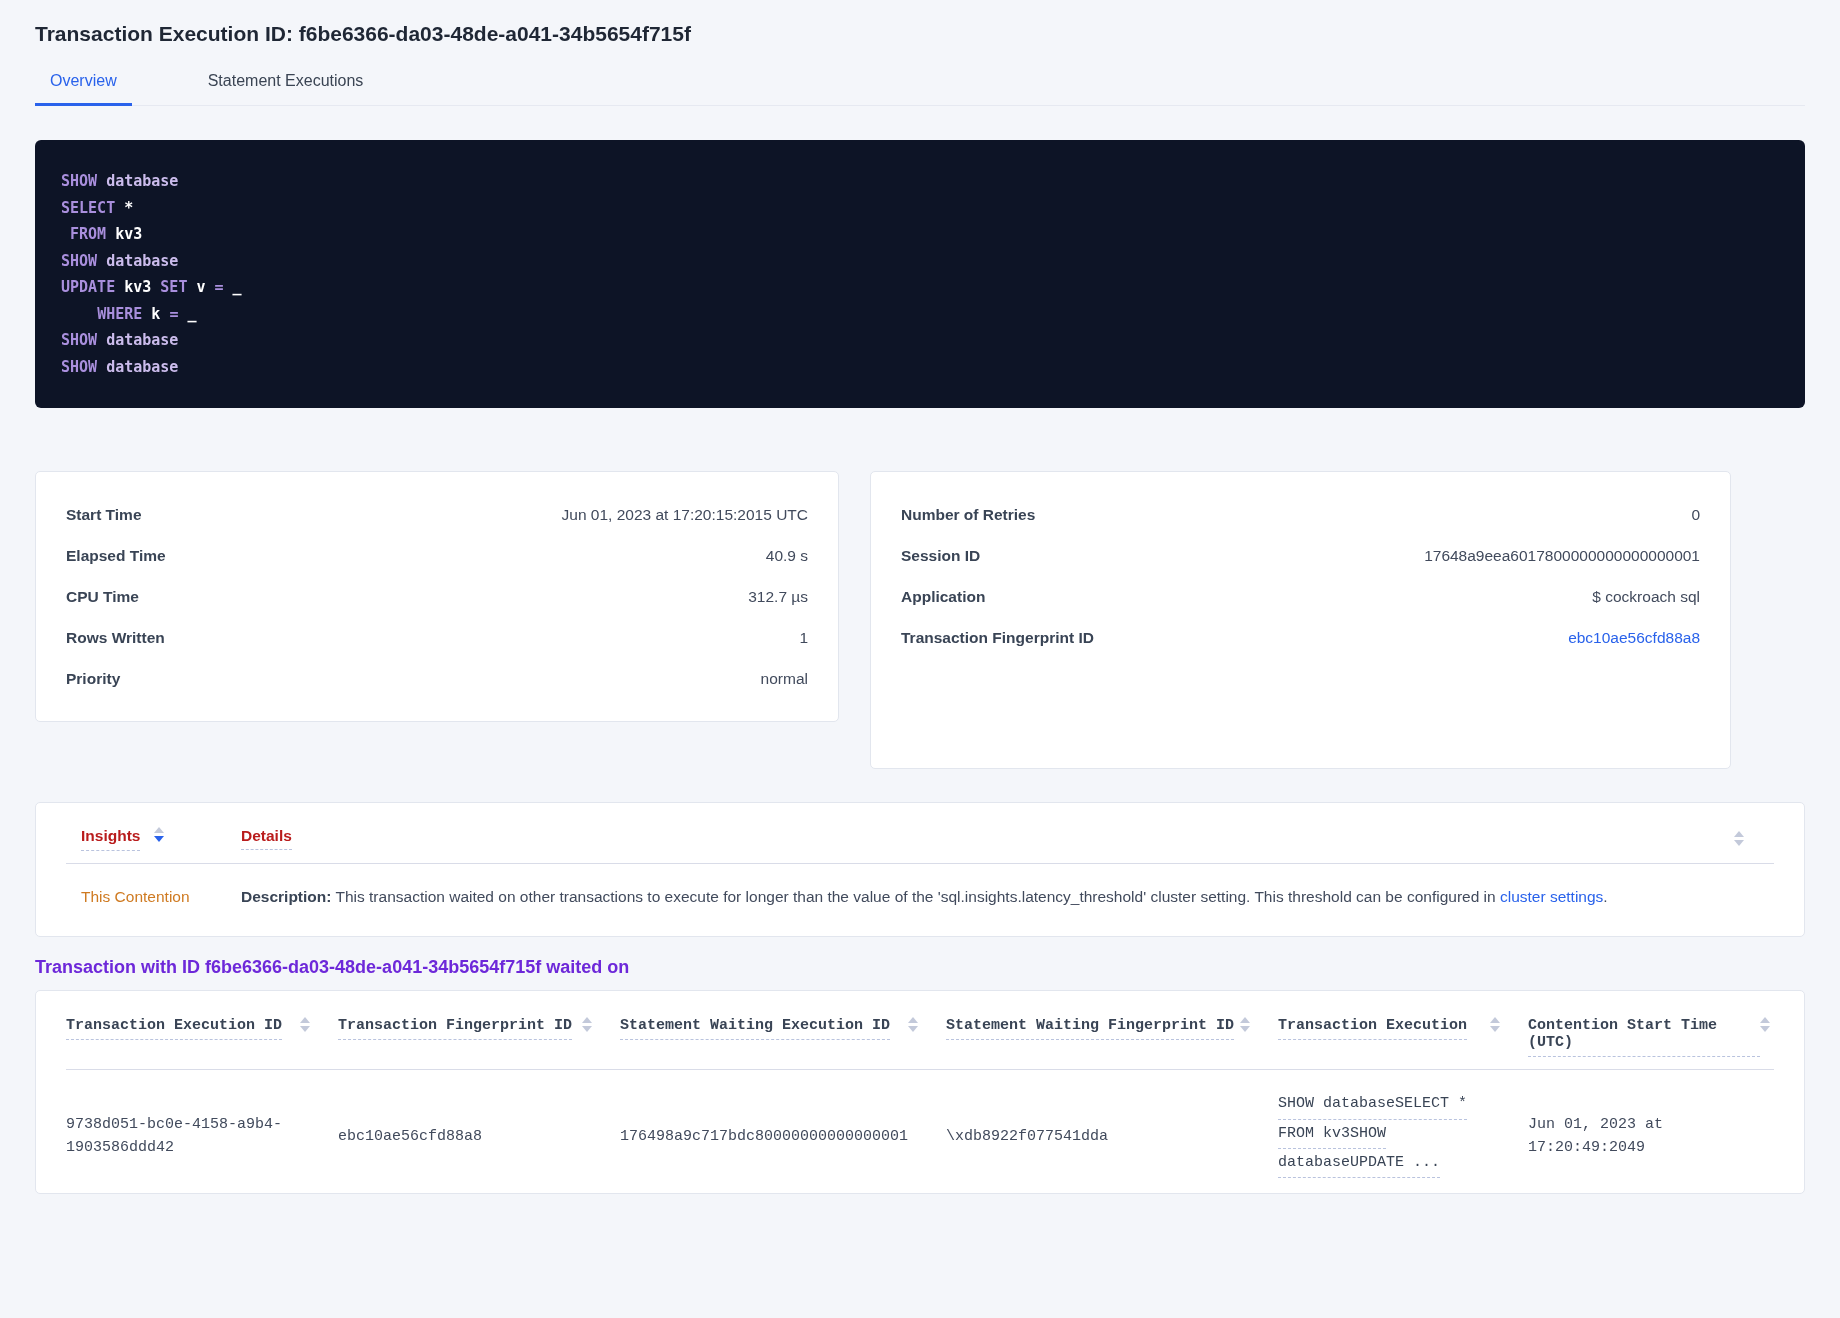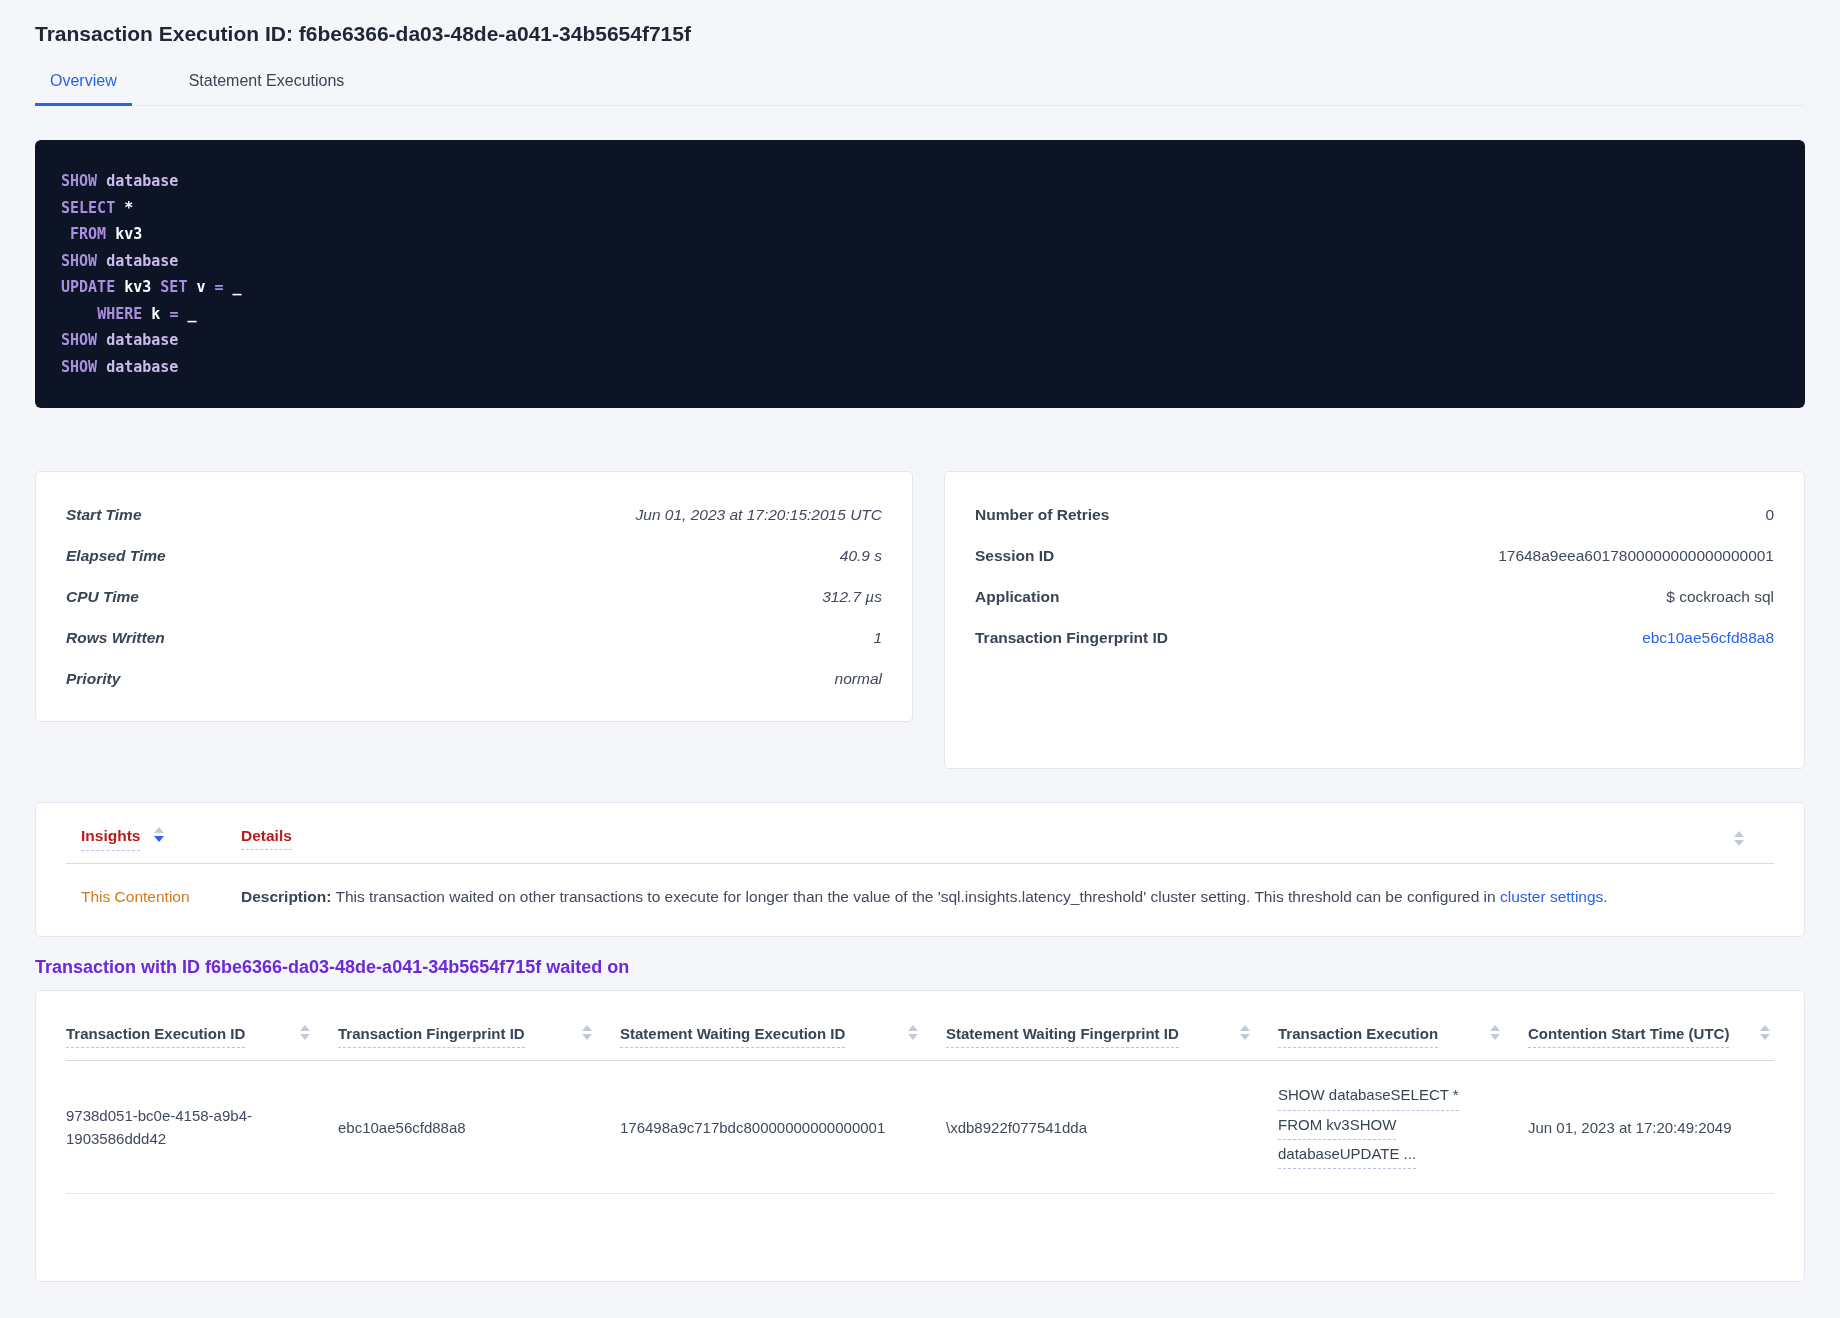--- a/index.html
+++ b/index.html
@@ -2,36 +2,36 @@
 <html style="--accent-blue: #2962eb; --orange: #cf7a21; --code-bg: #0d1426; --code-keyword: #a98fdd; --code-secondary: #cbbcec; --code-plain: #ffffff;"><head>
 <meta charset="utf-8">
 <style>
   html,body{margin:0;padding:0;width:1840px;height:1318px;overflow:hidden;
     background:#f4f6fa;font-family:"Liberation Sans","DejaVu Sans",sans-serif;
     -webkit-font-smoothing:antialiased;}
   .page{padding:18px 35px 0;box-sizing:border-box;}
   
   .page-title{font-size:21px;font-weight:700;color:#1f2735;margin:4px 0 0;}
   
-  .tabbar{display:flex;margin-top:16px;border-bottom:1px solid #e6e9f1;}
+  .tabbar{display:flex;margin-top:16px;border-bottom:1px solid #e6e9f1;gap:19px;}
   .tab{font-size:16px;color:#3a4453;padding:10px 15px 13px;cursor:pointer;}
   .tab + .tab{margin-left:42px;}
   .tab.active{color:var(--accent-blue,#2962eb);font-weight:500;
     border-bottom:3px solid var(--accent-blue,#2962eb);margin-bottom:-1px;}
   
   .code{margin:34px 0 0;background:var(--code-bg,#0d1426);border-radius:6px;
     padding:28px 26px;font-family:"DejaVu Sans Mono","Liberation Mono",monospace;
     font-size:15px;line-height:26.5px;font-weight:700;white-space:pre;}
   .tok-k{color:var(--code-keyword,#a98fdd);}
   .tok-d{color:var(--code-secondary,#cbbcec);}
   .tok-p{color:var(--code-plain,#ffffff);}
   
   .cards{display:flex;gap:31px;margin-top:63px;align-items:flex-start;}
   .card{background:#fff;border:1px solid #e2e6ee;border-radius:5px;box-sizing:border-box;}
-  .card-left{width:878px;padding:22px 30px;font-style:italic;}
+  .card-left{width:804px;padding:22px 30px;}
   .card-right{width:861px;padding:22px 30px;height:298px;}
   .kv-row{display:flex;justify-content:space-between;line-height:41px;font-size:15.5px;}
   .kv-label{font-weight:600;color:#394455;}
   .kv-value{color:#414a5c;}
   .kv-value.link{color:var(--accent-blue,#2962eb);cursor:pointer;}
   
   .sort-pair{display:inline-flex;flex-direction:column;align-items:center;gap:3px;}
   .tri{width:0;height:0;border-left:5px solid transparent;border-right:5px solid transparent;}
   .tri.up{border-bottom:6px solid #c3c9da;}
   .tri.down{border-top:6px solid #c3c9da;}
@@ -45,21 +45,21 @@
   .ins-th-inner{display:inline-flex;align-items:flex-start;gap:14px;}
   .ins-sort-right{position:absolute;right:30px;top:28px;cursor:pointer;}
   .ins-row{display:grid;grid-template-columns:160px 1fr;align-items:center;padding:22px 0 28px;}
   .insight-badge{color:var(--orange,#cf7a21);font-size:15.5px;padding-left:15px;}
   .ins-details{font-size:15.5px;color:#414a5c;padding-left:15px;line-height:1.45;}
   .ins-details .line1{margin-bottom:9px;}
   .ins-details b{color:#394455;}
   .text-link{color:var(--accent-blue,#2962eb);cursor:pointer;}
   
   .waited-heading{margin:20px 0 12px;font-size:18px;font-weight:700;color:#6d28d9;}
-  .waited-card{padding:12px 30px;height:292px;overflow:hidden;}
+  .waited-card{padding:4px 30px;height:204px;overflow:hidden;font-family:Liberation Mono, monospace;}
   .w-head,.w-row{display:grid;grid-template-columns:272px 282px 326px 332px 250px 248px;}
   .w-head{padding:22px 0 12px;border-bottom:1px solid #d9dce8;}
   .w-th{display:flex;justify-content:space-between;align-items:flex-start;
     padding-right:28px;font-size:15px;font-weight:700;color:#394455;cursor:pointer;}
   .w-th:last-child{padding-right:6px;}
   .w-row{align-items:center;padding:22px 0;border-bottom:1px solid #e4e7f0;min-height:82px;}
   .w-td{font-size:15px;color:#414a5c;padding-right:30px;line-height:1.55;word-break:break-word;}
   .w-td:last-child{padding-right:0;}
   .exec-line{display:block;margin-bottom:2px;}
   .exec-line span{display:inline-block;border-bottom:1px dashed #b9c3de;

